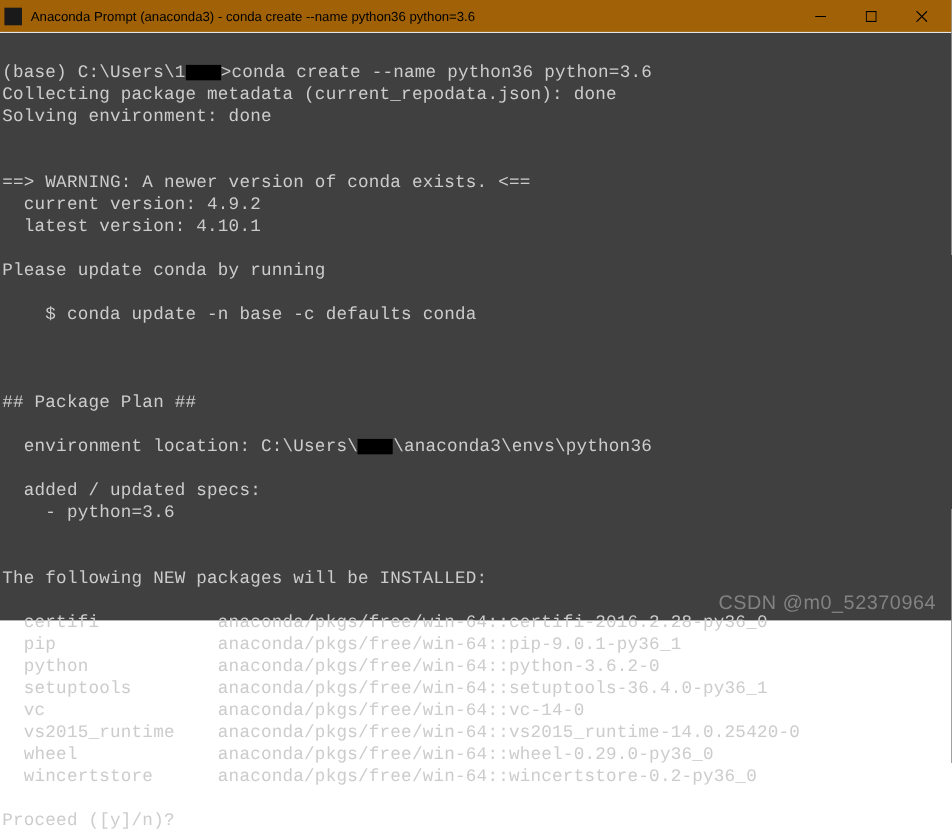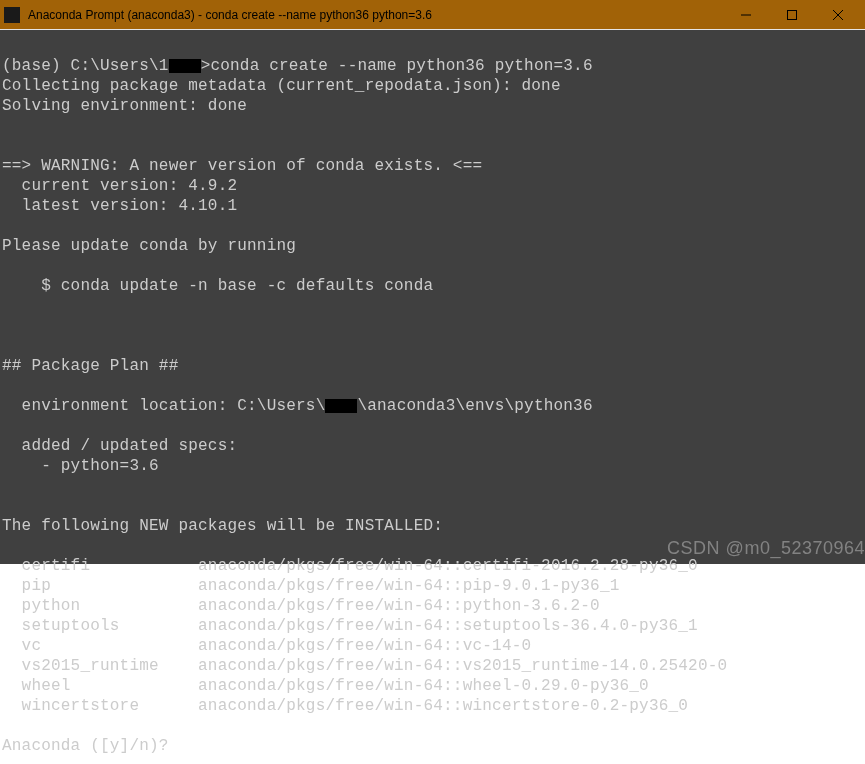--- a/index.html
+++ b/index.html
@@ -44,21 +44,21 @@
     font-size: 16px;
     line-height: 20px;
     padding: 6px 2px 2px 2px;
     height: 534px;
     white-space: pre;
     position: relative;
     letter-spacing: 0.2px;
   }
   .watermark {
     position: absolute;
-    right: 0;
+    right: 14px;
     bottom: 6px;
     color: #8a8a8a;
     font-family: "Segoe UI", Arial, sans-serif;
     font-size: 18px;
     font-weight: 400;
     opacity: 0.9;
     letter-spacing: 0.5px;
   }
   .redact {
     display: inline-block;
@@ -120,15 +120,15 @@
 
 <span id="pkg-rows">  certifi           anaconda/pkgs/free/win-64::certifi-2016.2.28-py36_0
   pip               anaconda/pkgs/free/win-64::pip-9.0.1-py36_1
   python            anaconda/pkgs/free/win-64::python-3.6.2-0
   setuptools        anaconda/pkgs/free/win-64::setuptools-36.4.0-py36_1
   vc                anaconda/pkgs/free/win-64::vc-14-0
   vs2015_runtime    anaconda/pkgs/free/win-64::vs2015_runtime-14.0.25420-0
   wheel             anaconda/pkgs/free/win-64::wheel-0.29.0-py36_0
   wincertstore      anaconda/pkgs/free/win-64::wincertstore-0.2-py36_0</span>
 
-<span>Anaconda ([y]/n)?</span>
+<span>Proceed ([y]/n)?</span>
 <div class="watermark">CSDN @m0_52370964</div>
 </div>
 
 </body></html>

